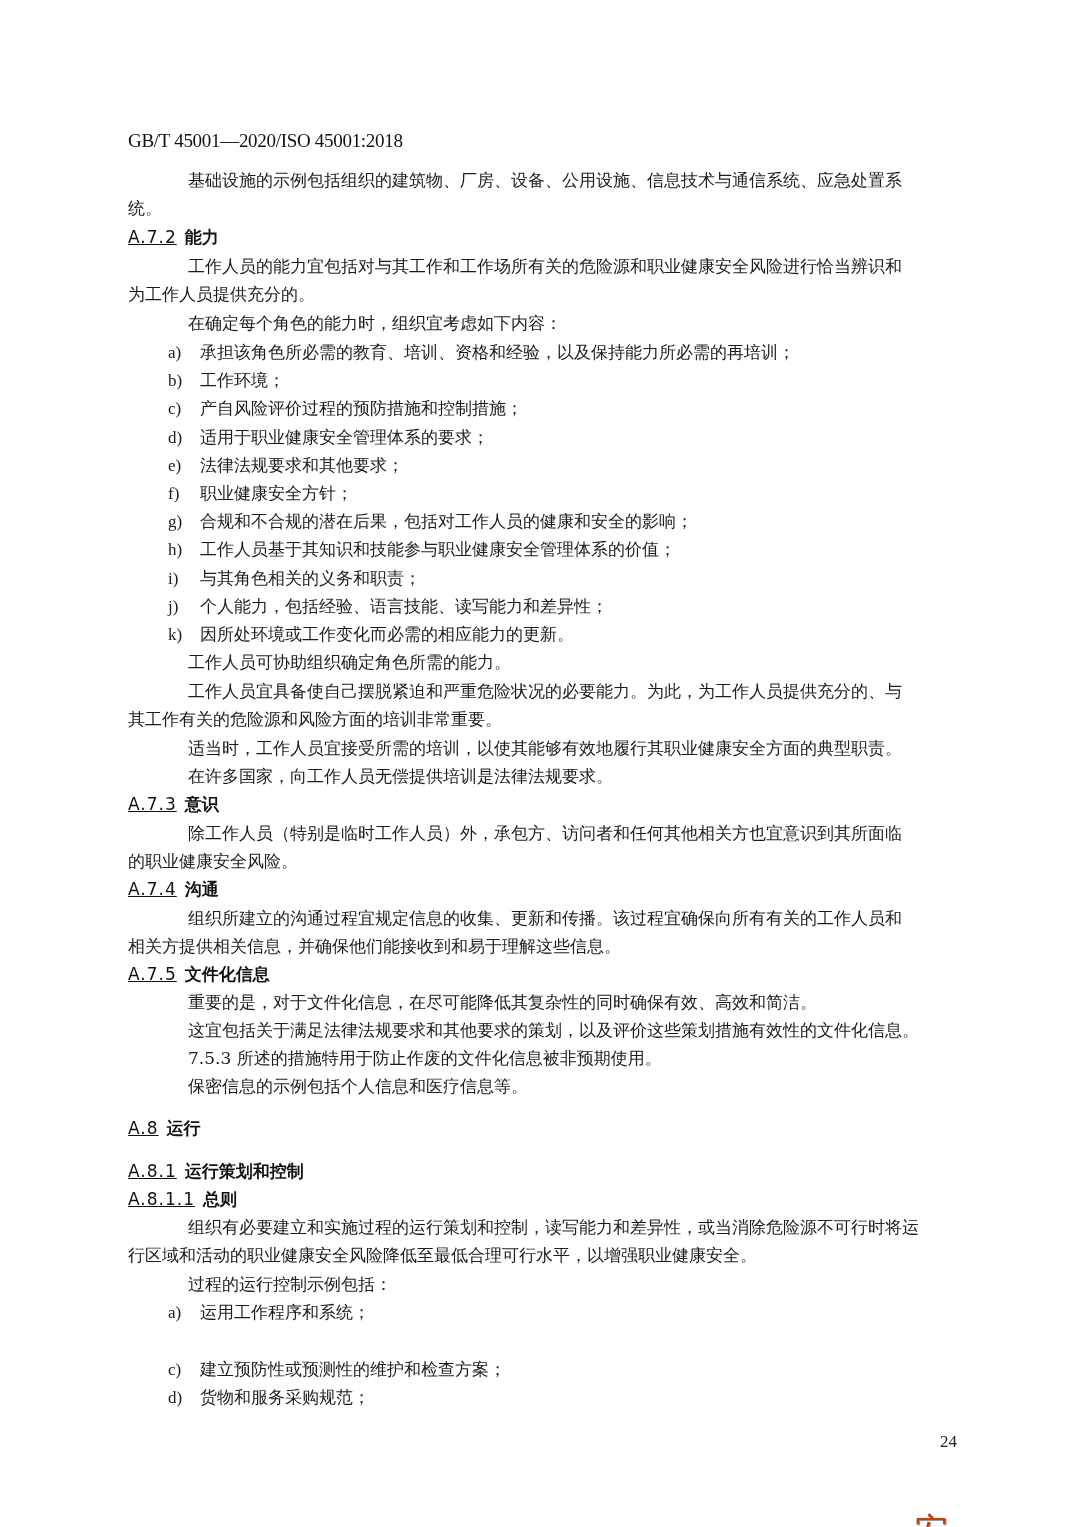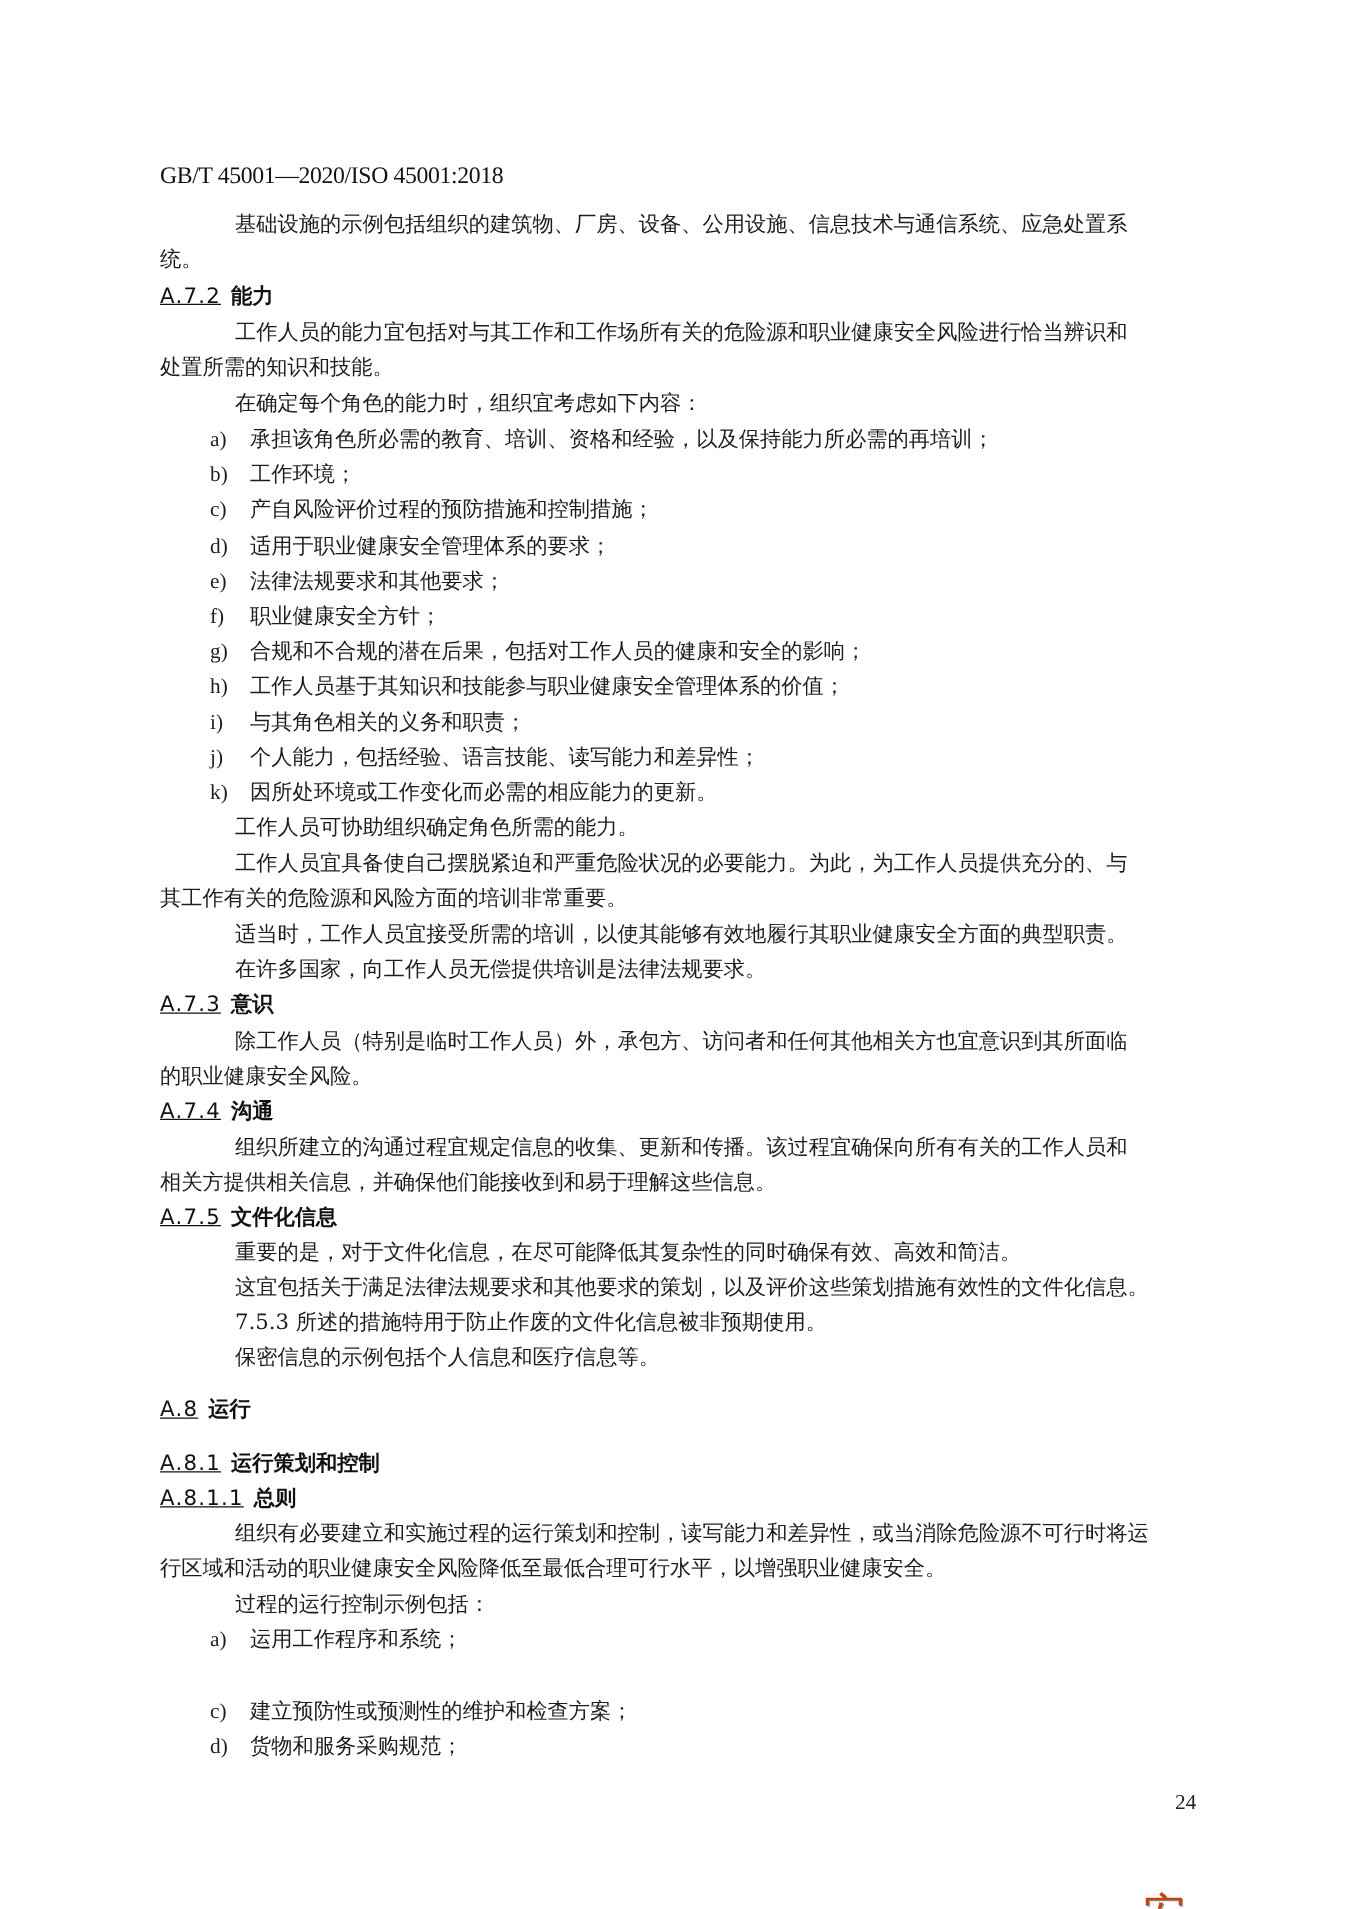--- a/index.html
+++ b/index.html
@@ -50,21 +50,21 @@
 
   <div class="header">GB/T 45001—2020/ISO 45001:2018</div>
 
   <div class="line indent" style="top:166px">基础设施的示例包括组织的建筑物、厂房、设备、公用设施、信息技术与通信系统、应急处置系</div>
   <div class="line" style="top:194px">统。</div>
 
   <div class="heading" style="top:223px">
     <span class="num">A.7.2</span><span>能力</span>
   </div>
   <div class="line indent" style="top:252px">工作人员的能力宜包括对与其工作和工作场所有关的危险源和职业健康安全风险进行恰当辨识和</div>
-  <div class="line" style="top:280px">处置所需的知识和技能。</div>
+  <div class="line" style="top:280px">为工作人员提供充分的。</div>
   <div class="line indent" style="top:309px">在确定每个角色的能力时，组织宜考虑如下内容：</div>
 
   <div class="line item" style="top:338px"><span class="lbl">a)</span><span>承担该角色所必需的教育、培训、资格和经验，以及保持能力所必需的再培训；</span></div>
   <div class="line item" style="top:366px"><span class="lbl">b)</span><span>工作环境；</span></div>
   <div class="line item" style="top:394px"><span class="lbl">c)</span><span>产自风险评价过程的预防措施和控制措施；</span></div>
   <div class="line item" style="top:423px"><span class="lbl">d)</span><span>适用于职业健康安全管理体系的要求；</span></div>
   <div class="line item" style="top:451px"><span class="lbl">e)</span><span>法律法规要求和其他要求；</span></div>
   <div class="line item" style="top:479px"><span class="lbl">f)</span><span>职业健康安全方针；</span></div>
   <div class="line item" style="top:507px"><span class="lbl">g)</span><span>合规和不合规的潜在后果，包括对工作人员的健康和安全的影响；</span></div>
   <div class="line item" style="top:535px"><span class="lbl">h)</span><span>工作人员基于其知识和技能参与职业健康安全管理体系的价值；</span></div>

